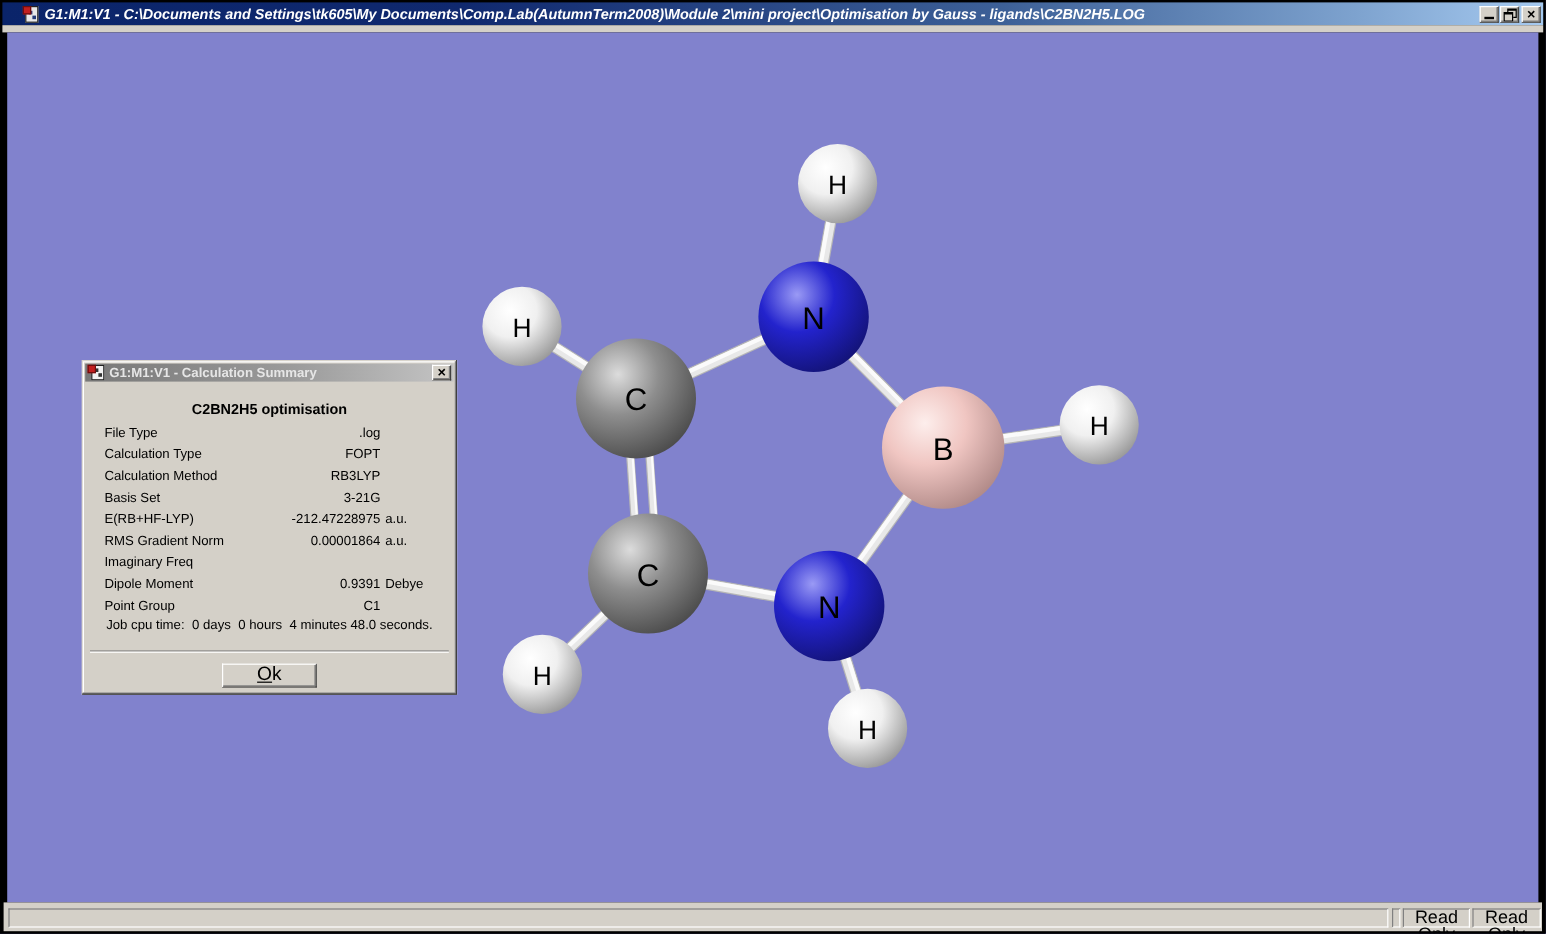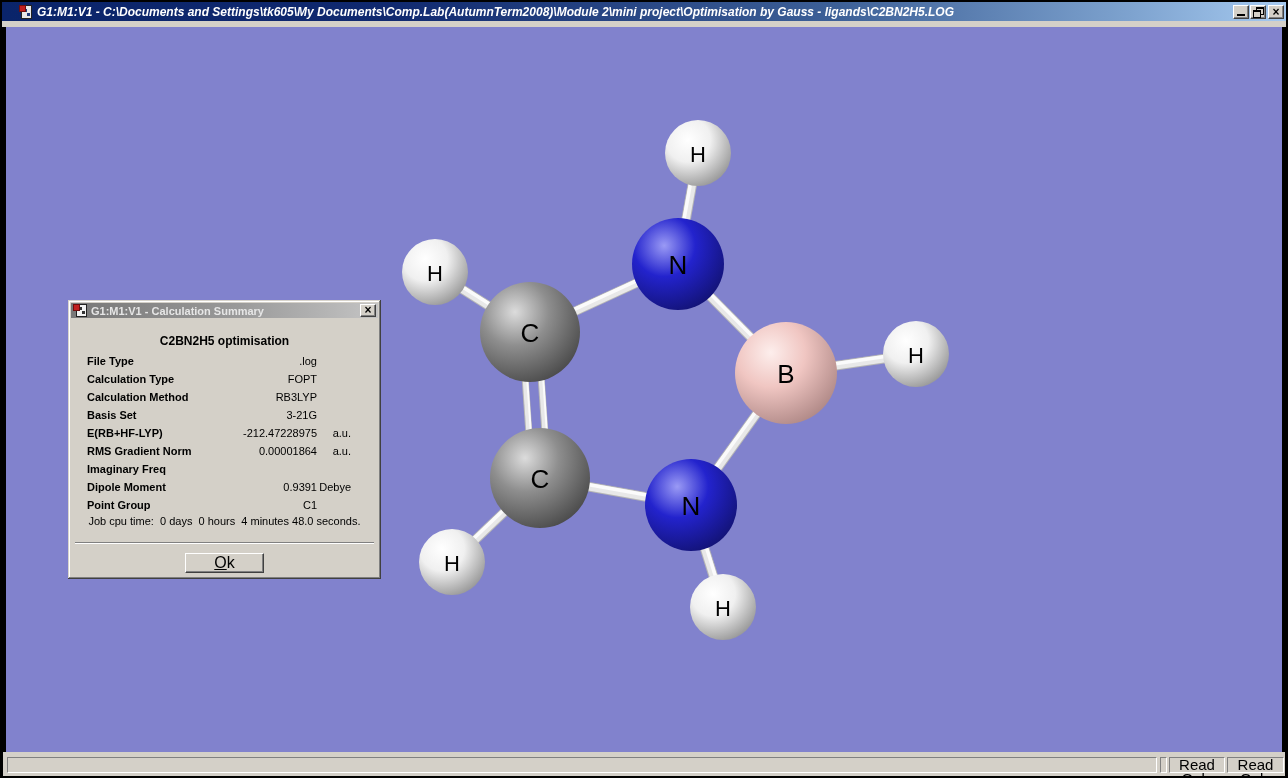--- a/index.html
+++ b/index.html
@@ -47,23 +47,23 @@
   .dlg-icon .red{position:absolute;left:0;top:0;width:5px;height:5px;background:#c22020;border:1px solid #6f0e0e;}
   .dlg-icon .dotA{position:absolute;left:6px;top:3px;width:3px;height:3px;background:#333;}
   .dlg-icon .dotB{position:absolute;left:9px;top:7px;width:3px;height:3px;background:#333;}
   .dlg-title{margin-left:4px;font-weight:bold;color:#e6e6e6;white-space:nowrap;}
   .dlg-close{position:absolute;right:2px;top:1px;width:16px;height:13px;background:#d4d0c8;padding:0;
              border:1px solid;border-color:#fff #404040 #404040 #fff;box-shadow:inset -1px -1px 0 #808080;}
   .dlg-close .glyph-x{top:-2px;}
   .dlg-heading{position:absolute;top:34px;left:0;right:0;text-align:center;font-weight:bold;font-size:12px;}
   .dlg-rows{position:absolute;top:52px;left:0;right:0;}
   .dlg-row{position:relative;height:18px;}
-  .rl{position:absolute;left:19px;top:3px;font-weight:bold;white-space:nowrap;}
+  .rl{position:absolute;left:19px;top:3px;font-weight:normal;white-space:nowrap;}
   .rv{position:absolute;left:125px;width:124px;top:3px;text-align:right;white-space:nowrap;}
-  .ru{position:absolute;left:243px;width:40px;top:3px;text-align:right;white-space:nowrap;}
+  .ru{position:absolute;left:253px;width:40px;top:3px;text-align:left;white-space:nowrap;}
   .dlg-cpu{position:absolute;top:215px;left:0;right:0;text-align:center;white-space:pre;}
   .dlg-sep{position:absolute;top:242px;left:7px;right:7px;height:0;
            border-top:1px solid #808080;border-bottom:1px solid #fff;}
   .ok-button{position:absolute;left:117px;top:253px;width:79px;height:20px;background:#d4d0c8;
              font-family:"Liberation Sans",sans-serif;font-size:16px;color:#000;padding:0;
              border:1px solid;border-color:#fff #404040 #404040 #fff;box-shadow:inset -1px -1px 0 #808080;}
   .ok-button .u{text-decoration:underline;}
 
   
   .statusbar{position:absolute;left:3px;top:752px;width:1282px;height:24px;background:#d4d0c8;}

